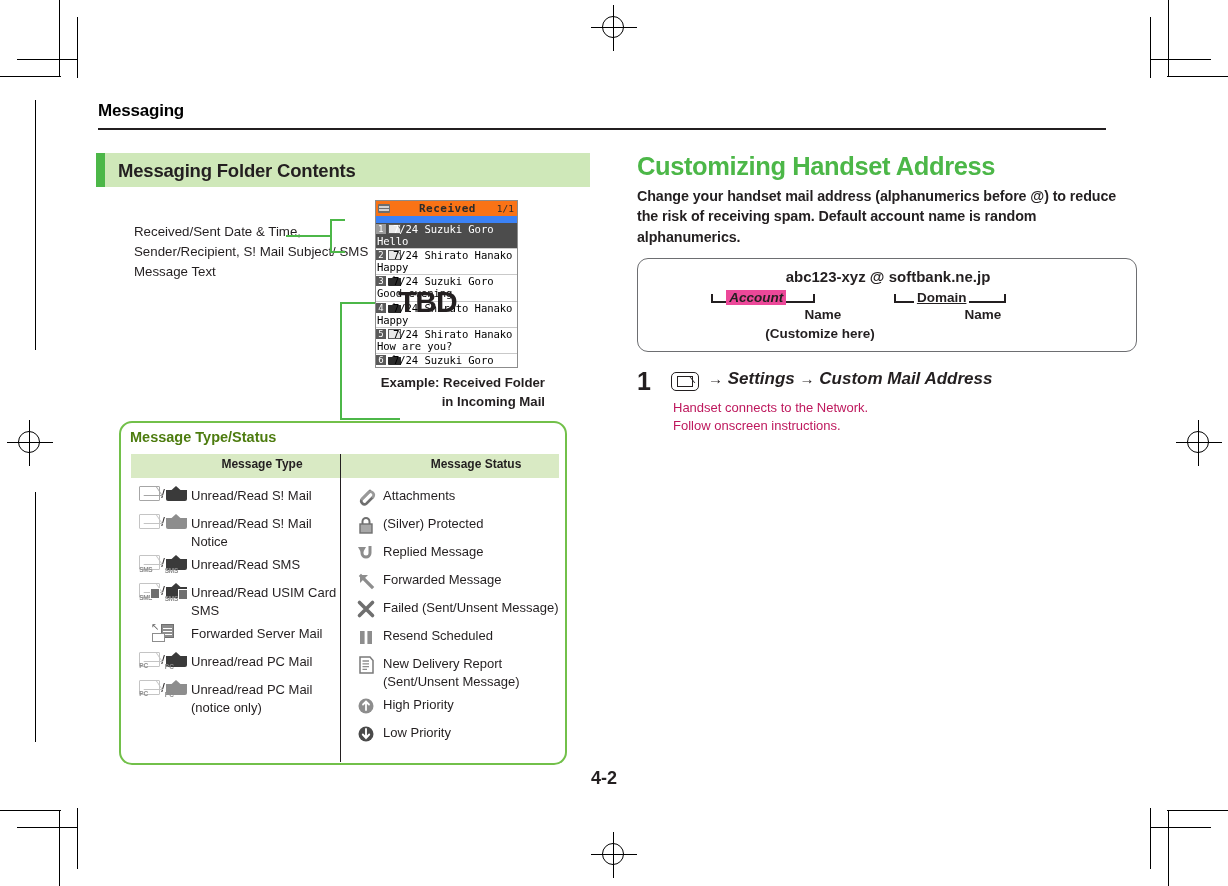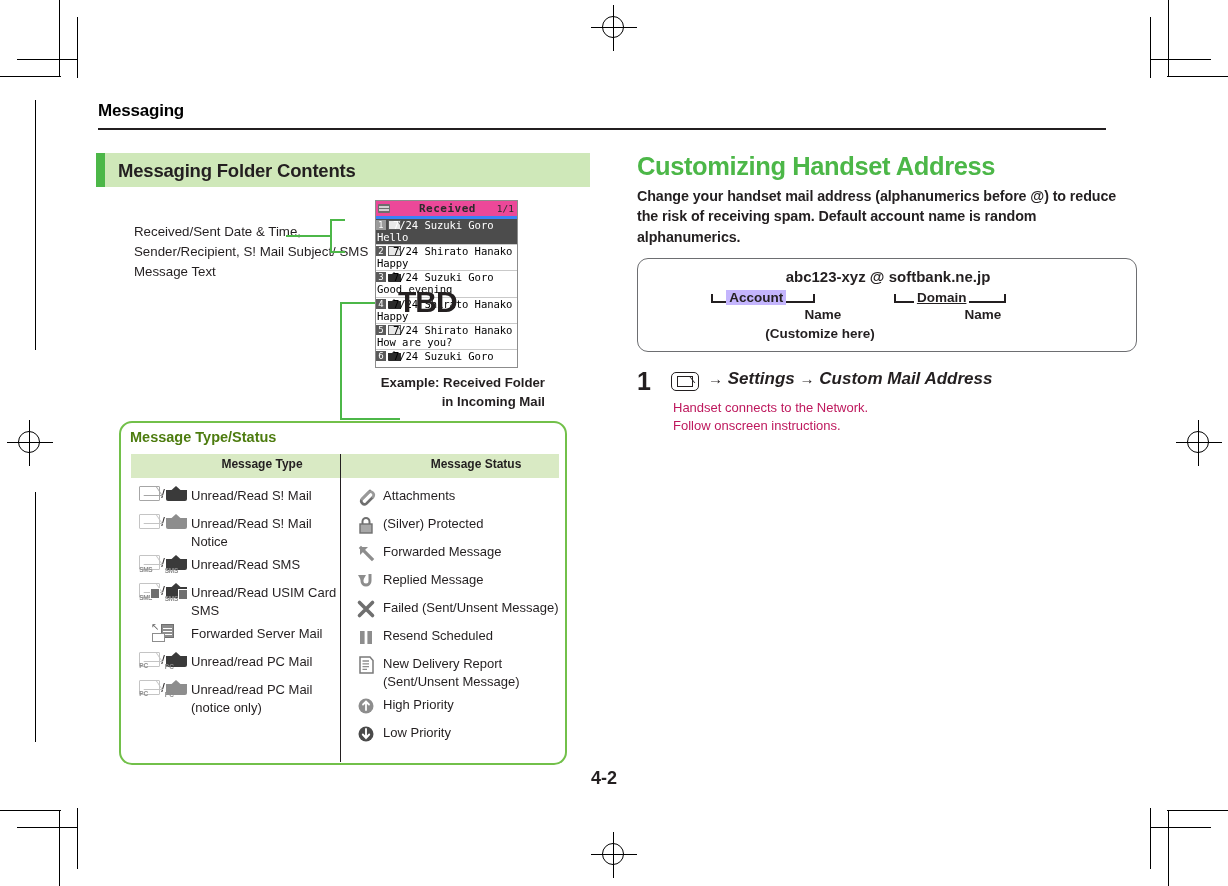--- a/index.html
+++ b/index.html
@@ -87,22 +87,22 @@
     width: 143px; height: 168px;
     background: #ffffff;
     border: 1px solid #8c8c8c;
     box-sizing: border-box;
     font-family: "DejaVu Sans Mono", monospace;
     overflow: hidden;
   }
   .screen .sbar {
     position: relative;
     height: 15px;
-    background: #ec4899;
-    border-bottom: 3px solid #3b82f6;
+    background: #f97316;
+    border-bottom: 7px solid #3b82f6;
   }
   .screen .sbar .folder-icon {
     position: absolute; left: 2px; top: 3px;
     width: 12px; height: 9px;
     background: #6d6d6d;
     border-radius: 1px;
   }
   .screen .sbar .folder-icon:after {
     content: "";
     position: absolute; left: 1px; top: 2px;
@@ -702,38 +702,38 @@
             </svg>
           </span>
         </div>
         <div class="lbl">(Silver) Protected</div>
       </div>
 
       <div class="lgitem">
         <div class="icons">
           <span class="st">
             <svg width="22" height="22" viewBox="0 0 22 22">
+              <path d="M15 4 L15 11 a4 4 0 0 1 -8 0 L7 6" fill="none" stroke="#8d8d8d" stroke-width="3"></path>
+              <path d="M3 5 L11 5 L7 12 Z" fill="#8d8d8d"></path>
+            </svg>
+          </span>
+        </div>
+        <div class="lbl">Replied Message</div>
+      </div>
+
+      <div class="lgitem">
+        <div class="icons">
+          <span class="st">
+            <svg width="22" height="22" viewBox="0 0 22 22">
               <path d="M17 17 L6 6" stroke="#8d8d8d" stroke-width="3.2" stroke-linecap="square"></path>
               <path d="M5 5 L13 5 L5 13 Z" fill="#8d8d8d"></path>
             </svg>
           </span>
         </div>
         <div class="lbl">Forwarded Message</div>
-      </div>
-
-      <div class="lgitem">
-        <div class="icons">
-          <span class="st">
-            <svg width="22" height="22" viewBox="0 0 22 22">
-              <path d="M15 4 L15 11 a4 4 0 0 1 -8 0 L7 6" fill="none" stroke="#8d8d8d" stroke-width="3"></path>
-              <path d="M3 5 L11 5 L7 12 Z" fill="#8d8d8d"></path>
-            </svg>
-          </span>
-        </div>
-        <div class="lbl">Replied Message</div>
       </div>
 
       <div class="lgitem">
         <div class="icons">
           <span class="st">
             <svg width="22" height="22" viewBox="0 0 22 22">
               <path d="M4.5 4.5 L17.5 17.5 M17.5 4.5 L4.5 17.5" stroke="#6f6f6f" stroke-width="3.6" stroke-linecap="round"></path>
             </svg>
           </span>
         </div>
@@ -792,21 +792,21 @@
   </div>
 
   <div class="r-title">Customizing Handset Address</div>
   <div class="r-lead">Change your handset mail address (alphanumerics before @) to reduce the risk of receiving spam. Default account name is random alphanumerics.</div>
 
   <div class="addrbox">
     <div class="line1">abc123-xyz @ softbank.ne.jp</div>
     <div class="brk">
       <span class="seg">
         <span class="bracket" style="width:100px;"></span>
-        <span style="position:relative; left:-92px; background:#c4b5fd; padding:0 3px;">Account</span>
+        <span style="position:relative; left:-92px; background:#ec4899; padding:0 3px;font-style:italic;">Account</span>
       </span>
       <span class="seg">
         <span class="bracket" style="width:108px;"></span>
         <span style="position:relative; left:-96px; background:#fff; padding:0 3px;text-decoration:underline;">Domain</span>
       </span>
     </div>
     <div class="line3">
       <span class="a">Name</span><span class="d">Name</span>
     </div>
     <div class="line4">(Customize here)</div>

